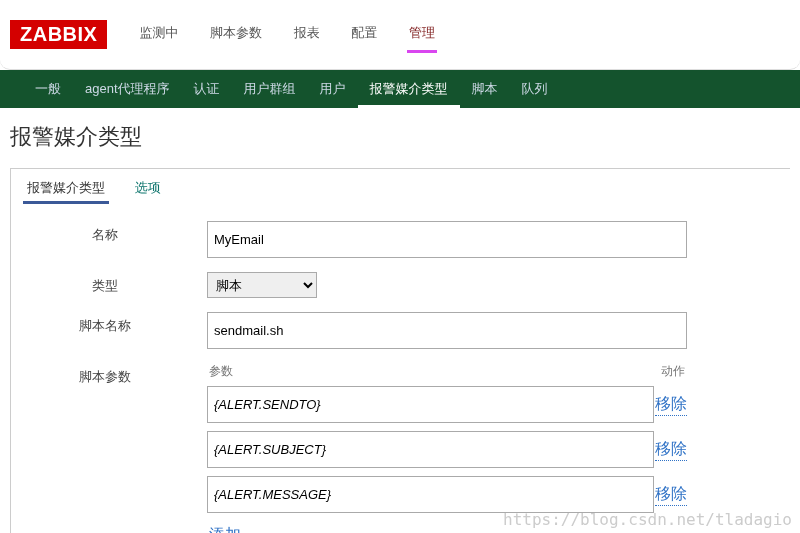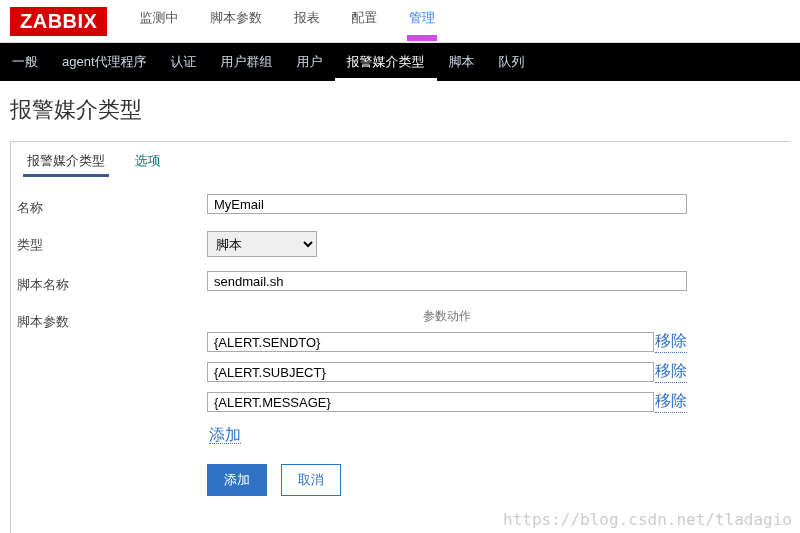--- a/index.html
+++ b/index.html
@@ -1,38 +1,38 @@
 <!DOCTYPE html>
 <html><head>
   <meta charset="utf-8">
   <style>
     * { box-sizing: border-box; margin: 0; padding: 0; }
     body { font-family: Arial, "Microsoft YaHei", sans-serif; font-size: 13px; color: #333; background: #fff; width: 800px; }
-    .topbar { display: flex; align-items: center; padding: 1px 10px; border-bottom: 1px solid #ddd; }
+    .topbar { display: flex; align-items: center; padding: 16px 10px; border-bottom: 1px solid #ddd; border-radius: 10px; }
     .logo { background: #d40000; color: #fff; font-weight: bold; font-size: 20px; padding: 3px 10px; letter-spacing: 0.5px; margin-right: 18px; }
     .topnav a { color: #555; text-decoration: none; margin: 0 12px; padding: 8px 2px; display: inline-block; cursor: pointer; }
-    .topnav a.active { color: #3b82f6; border-bottom: 6px solid #d946ef; }
-    .subbar { background: #000000; padding: 0 0; display: flex; text-align: right; }
+    .topnav a.active { color: #7f1d1d; border-bottom: 3px solid #d946ef; }
+    .subbar { background: #14532d; padding: 0 23px; display: flex; text-align: right; }
     .subbar a { color: #cdd9e6; text-decoration: none; padding: 10px 12px; display: inline-block; cursor: pointer; }
     .subbar a.active { color: #fff; border-bottom: 3px solid #fff; padding-bottom: 7px; }
     .page-title { font-size: 22px; padding: 14px 10px 10px; color: #333; }
     .content { margin: 6px 10px; border: 1px solid #ccc; border-bottom: none; border-right: none; padding: 0 18px 0 6px; }
     .inner-tabs { padding: 10px 6px 6px; }
     .inner-tabs a { text-decoration: none; padding: 6px 4px; margin-right: 18px; cursor: pointer; }
     .inner-tabs a.active { color: #333; border-bottom: 3px solid #3b5998; }
     .inner-tabs a.link { color: #0f766e; }
     .form { padding: 18px 0 24px; }
     .row { display: flex; align-items: flex-start; margin-bottom: 14px; }
-    .row .label { width: 190px; text-align: left; padding-right: 14px; padding-top: 5px; color: #444; }
+    .row .label { width: 190px; text-align: center; padding-right: 14px; padding-top: 5px; color: #444; }
     .row .field { flex: 0 0 480px; }
-    input[type=text] { width: 100%; height: 20px; padding: 2px 6px; border: 1px solid #aaa; font-size: 13px; }
+    input[type=text] { width: 100%; height: 37px; padding: 2px 6px; border: 1px solid #aaa; font-size: 13px; }
     select { height: 26px; border: 1px solid #aaa; padding: 2px 4px; width: 110px; font-size: 13px; }
-    .params-head { display: flex; justify-content: center; color: #777; font-size: 12px; margin-bottom: 6px; padding: 0 2px; }
+    .params-head { display: flex; justify-content: space-between; color: #777; font-size: 12px; margin-bottom: 6px; padding: 0 2px; }
     .param-row { display: flex; align-items: center; margin-bottom: 8px; }
-    .param-row input { flex: 1; margin-right: 1px; }
+    .param-row input { flex: 1; margin-right: 1px; font-style: italic; }
     .link-action { color: #2f72c6; cursor: pointer; text-decoration: none; border-bottom: 1px dotted #2f72c6; font-size: 16px; }
     .add-row { padding: 4px 2px; }
     .checkbox { width: 16px; height: 16px; }
     .buttons .btn { display: inline-block; padding: 6px 16px; border: 1px solid #2f72c6; cursor: pointer; font-size: 13px; }
     .buttons .primary { background: #2f72c6; color: #fff; margin-right: 10px; }
     .buttons .secondary { background: #fff; color: #2f72c6; }
     .watermark { position: absolute; right: 8px; top: 510px; color: #ccc; font-size: 16px; font-family: monospace; }
   </style>
 </head>
 <body>

